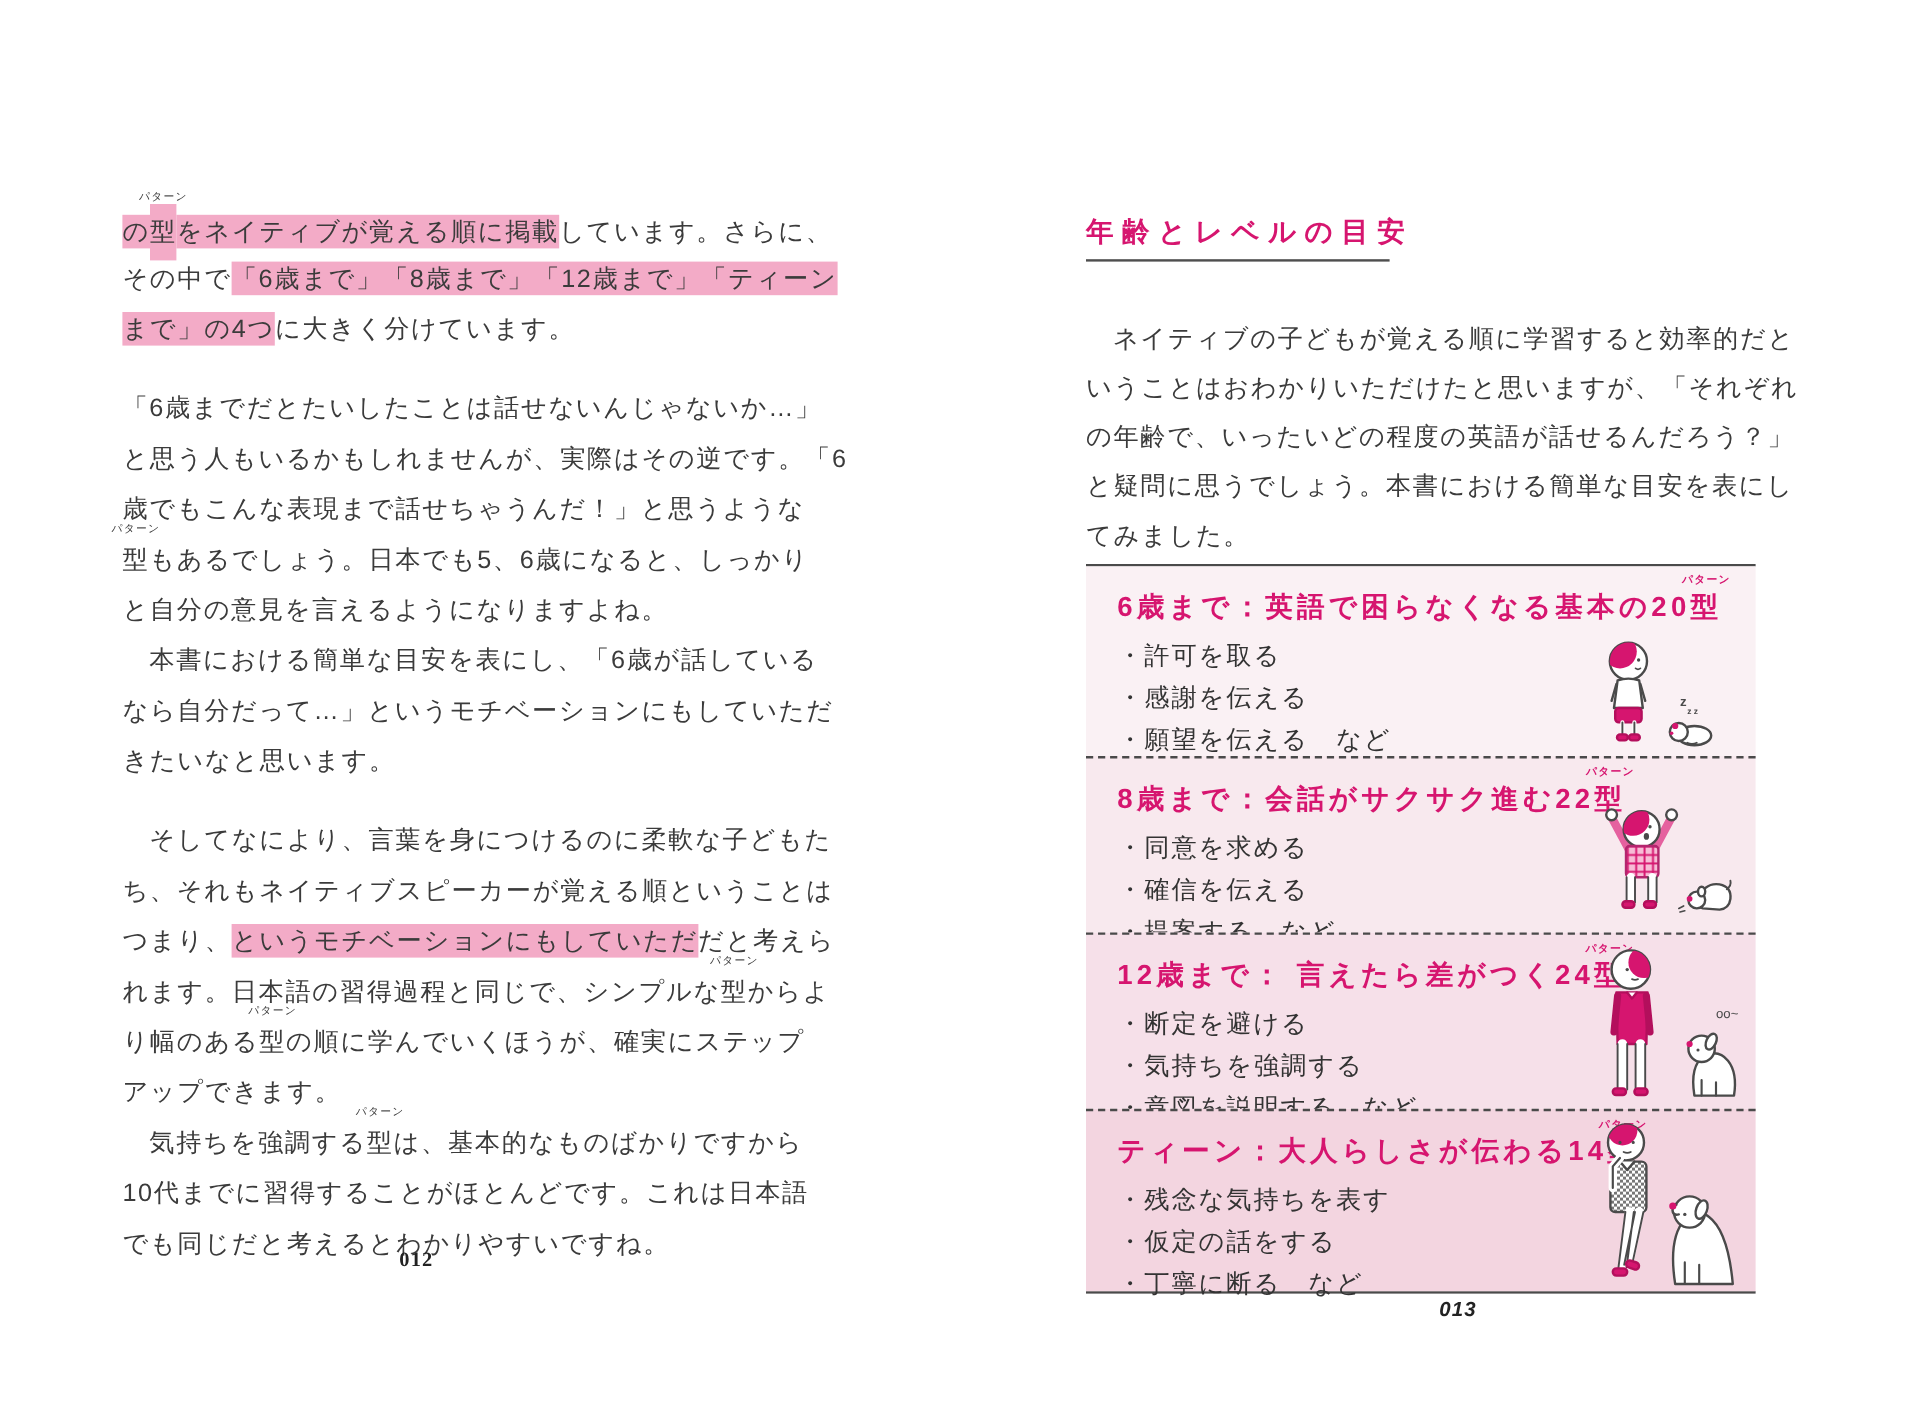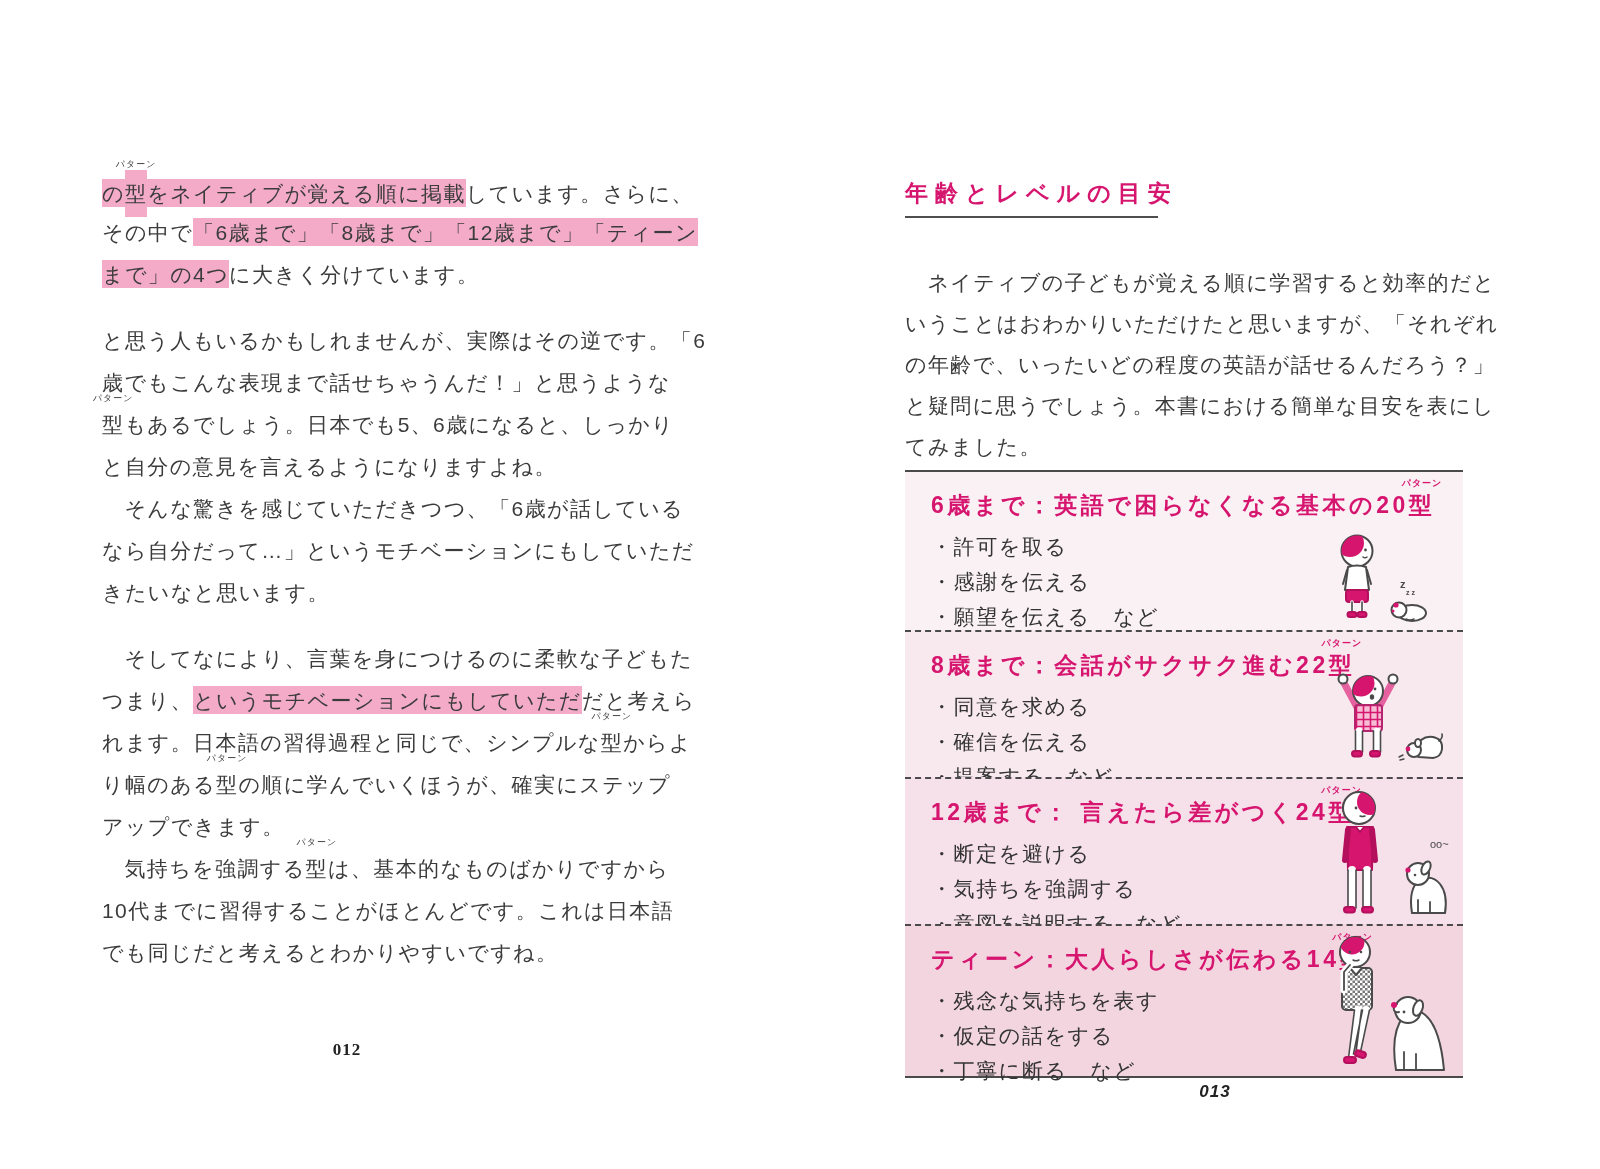--- a/index.html
+++ b/index.html
@@ -67,30 +67,32 @@
 
 <div id="spread">
 
   <div class="col" style="left:102px; top:170px; width:565px;">
     <div class="para">
       <div class="tline"><span class="hl">の</span><span class="hl rb"><span class="rt">パターン</span>型</span><span class="hl">をネイティブが覚える順に掲載</span><span>しています。さらに、</span></div>
       <div class="tline"><span>その中で</span><span class="hl">「6歳まで」「8歳まで」「12歳まで」「ティーン</span></div>
       <div class="tline"><span class="hl">まで」の4つ</span><span>に大きく分けています。</span></div>
     </div>
     <div class="para">
+      <div class="tline"><span>「6歳までだとたいしたことは話せないんじゃないか…」</span></div>
       <div class="tline"><span>と思う人もいるかもしれませんが、実際はその逆です。「6</span></div>
       <div class="tline"><span>歳でもこんな表現まで話せちゃうんだ！」と思うような</span></div>
       <div class="tline"><span class="rb"><span class="rt">パターン</span>型</span><span>もあるでしょう。日本でも5、6歳になると、しっかり</span></div>
       <div class="tline"><span>と自分の意見を言えるようになりますよね。</span></div>
-      <div class="tline"><span>　そんな驚きを感じていただきつつ、「6歳が話している</span></div>
+      <div class="tline"><span>　本書における簡単な目安を表にし、「6歳が話している</span></div>
       <div class="tline"><span>なら自分だって…」というモチベーションにもしていただ</span></div>
       <div class="tline"><span>きたいなと思います。</span></div>
     </div>
     <div class="para">
       <div class="tline"><span>　そしてなにより、言葉を身につけるのに柔軟な子どもた</span></div>
+      <div class="tline"><span>ち、それもネイティブスピーカーが覚える順ということは</span></div>
       <div class="tline"><span>つまり、</span><span class="hl">というモチベーションにもしていただ</span><span>だと考えら</span></div>
       <div class="tline"><span>れます。日本語の習得過程と同じで、シンプルな</span><span class="rb"><span class="rt">パターン</span>型</span><span>からよ</span></div>
       <div class="tline"><span>り幅のある</span><span class="rb"><span class="rt">パターン</span>型</span><span>の順に学んでいくほうが、確実にステップ</span></div>
       <div class="tline"><span>アップできます。</span></div>
       <div class="tline"><span>　気持ちを強調する</span><span class="rb"><span class="rt">パターン</span>型</span><span>は、基本的なものばかりですから</span></div>
       <div class="tline"><span>10代までに習得することがほとんどです。これは日本語</span></div>
       <div class="tline"><span>でも同じだと考えるとわかりやすいですね。</span></div>
     </div>
   </div>
 

